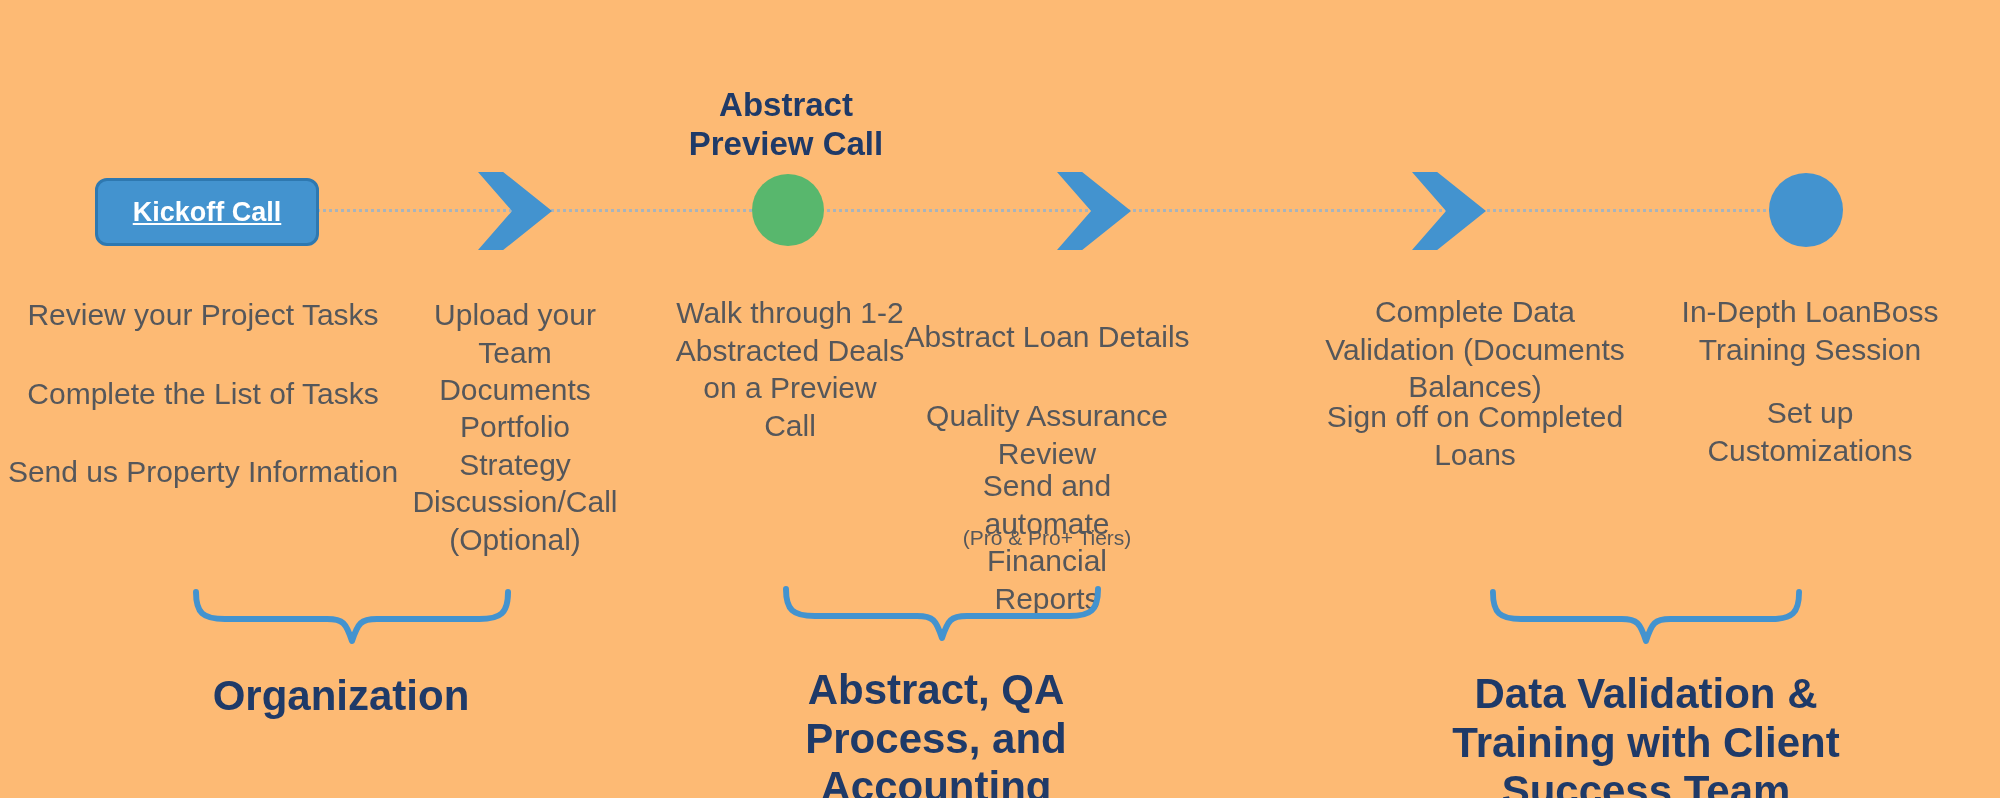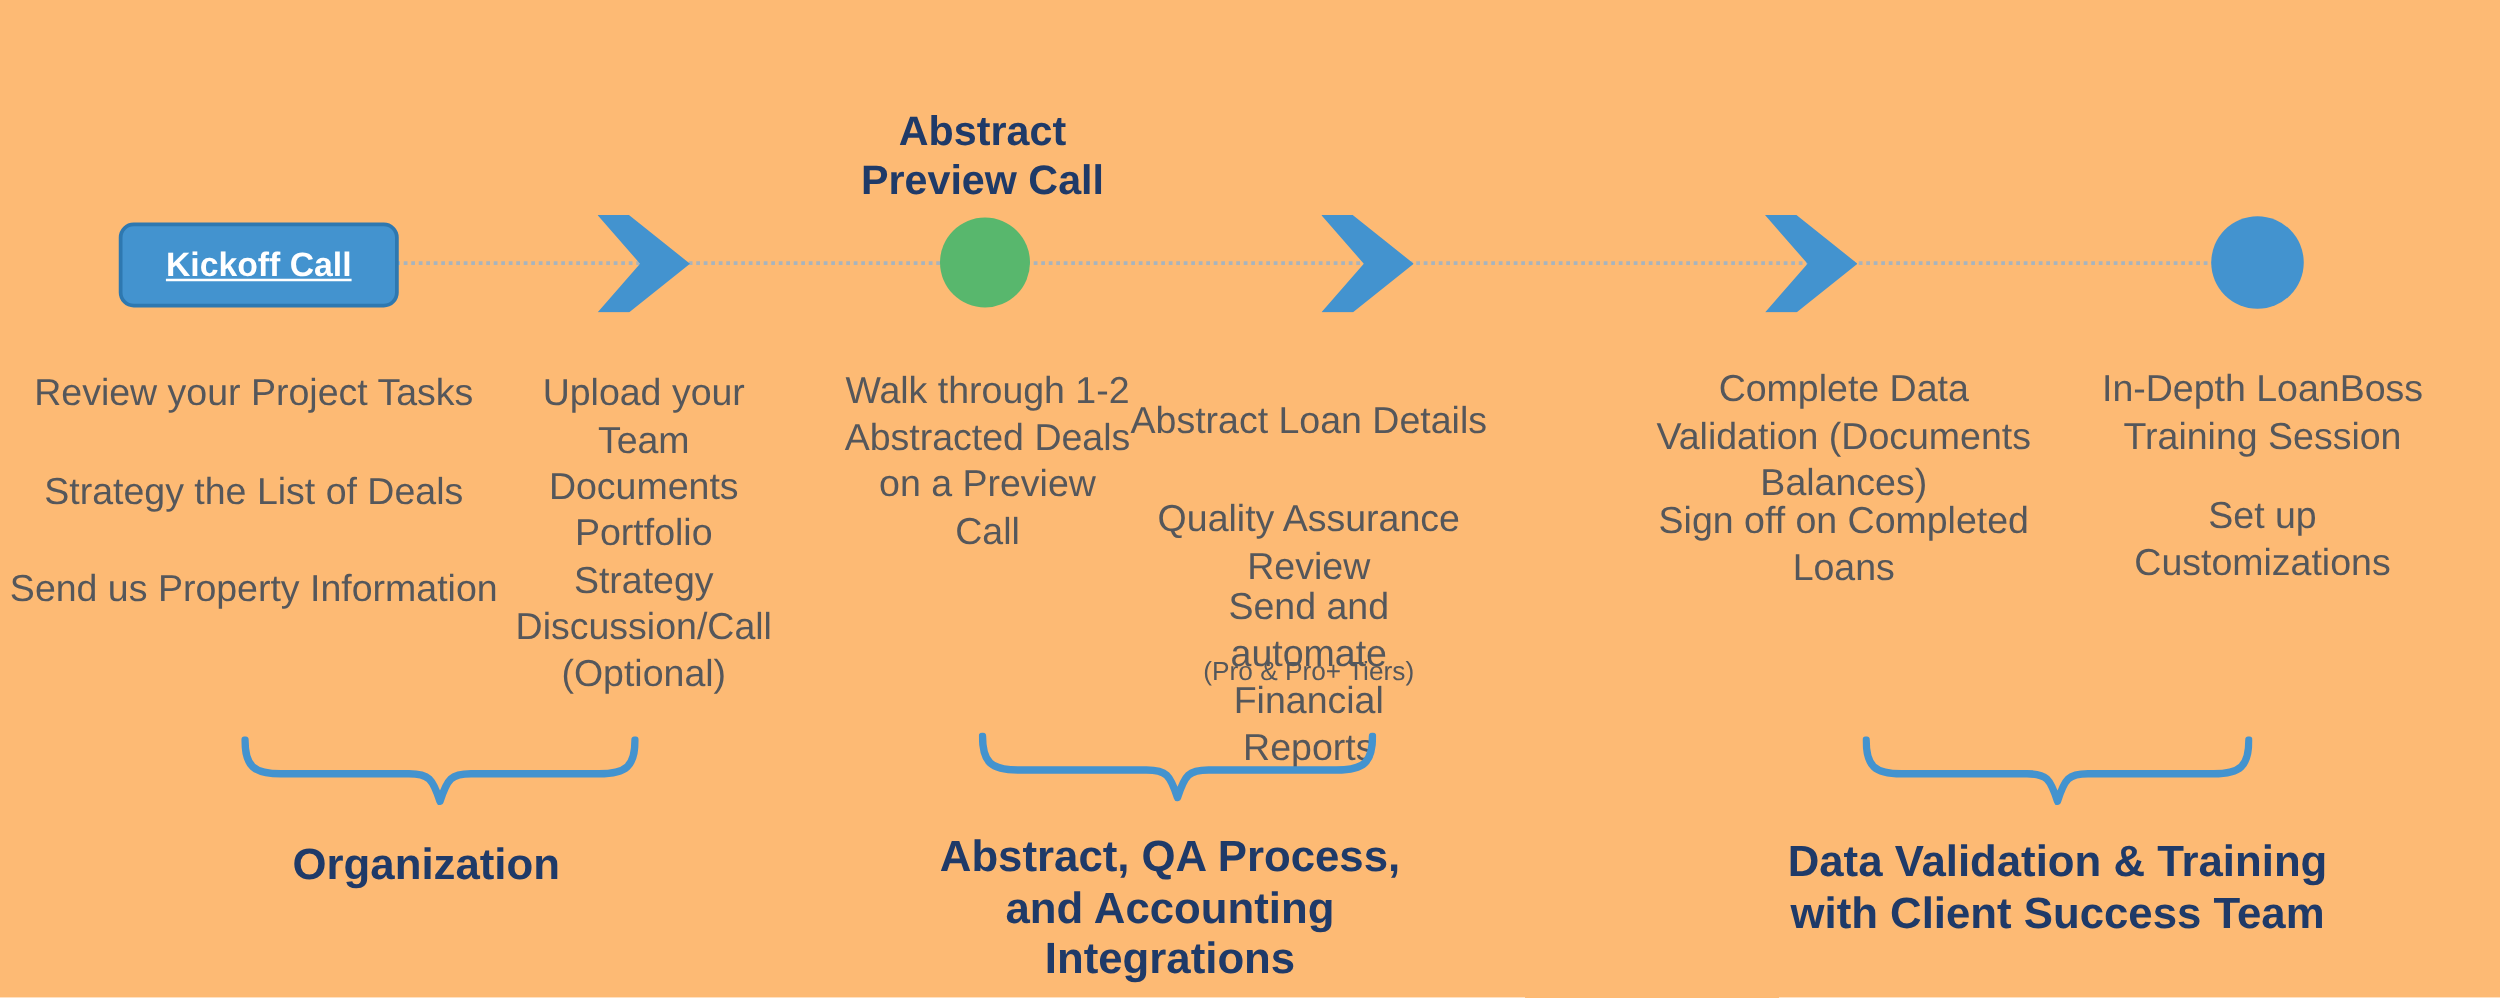--- a/index.html
+++ b/index.html
@@ -112,21 +112,21 @@
     stroke-linejoin: round;
   }
   .brace1 { left: 193px;  top: 589px; width: 318px; }
   .brace2 { left: 783px;  top: 586px; width: 318px; }
   .brace3 { left: 1490px; top: 589px; width: 312px; }
   .group-label {
     position: absolute;
     text-align: center;
     color: var(--navy, #1f3a68);
     font-weight: bold;
-    font-size: 35px;
+    font-size: 42px;
     line-height: 1.16;
   }
   .group1 { left: 191px;  top: 672px; width: 300px; }
   .group2 { left: 726px;  top: 666px; width: 420px; }
   .group3 { left: 1421px; top: 670px; width: 450px; }
 </style>
 </head>
 <body>
 
 <div class="canvas">
@@ -140,21 +140,21 @@
   </div>
 
   <div class="chevron" style="left:478px"></div>
   <div class="circle green"></div>
   <div class="chevron" style="left:1057px"></div>
   <div class="chevron" style="left:1412px"></div>
   <div class="circle blue"></div>
 
   <div class="col col1">
     <div class="task" style="top:296px">Review your Project Tasks</div>
-    <div class="task" style="top:375px">Strategy the List of Deals</div>
+    <div class="task" style="top:375px">Complete the List of Tasks</div>
     <div class="task" style="top:453px">Send us Property Information</div>
   </div>
 
   <div class="col col2">
     <div class="task" style="top:296px">Upload your Team Documents</div>
     <div class="task" style="top:408px">Portfolio Strategy Discussion/Call (Optional)</div>
   </div>
 
   <div class="col col3">
     <div class="task" style="top:294px">Walk through 1-2 Abstracted Deals on a Preview Call</div>

